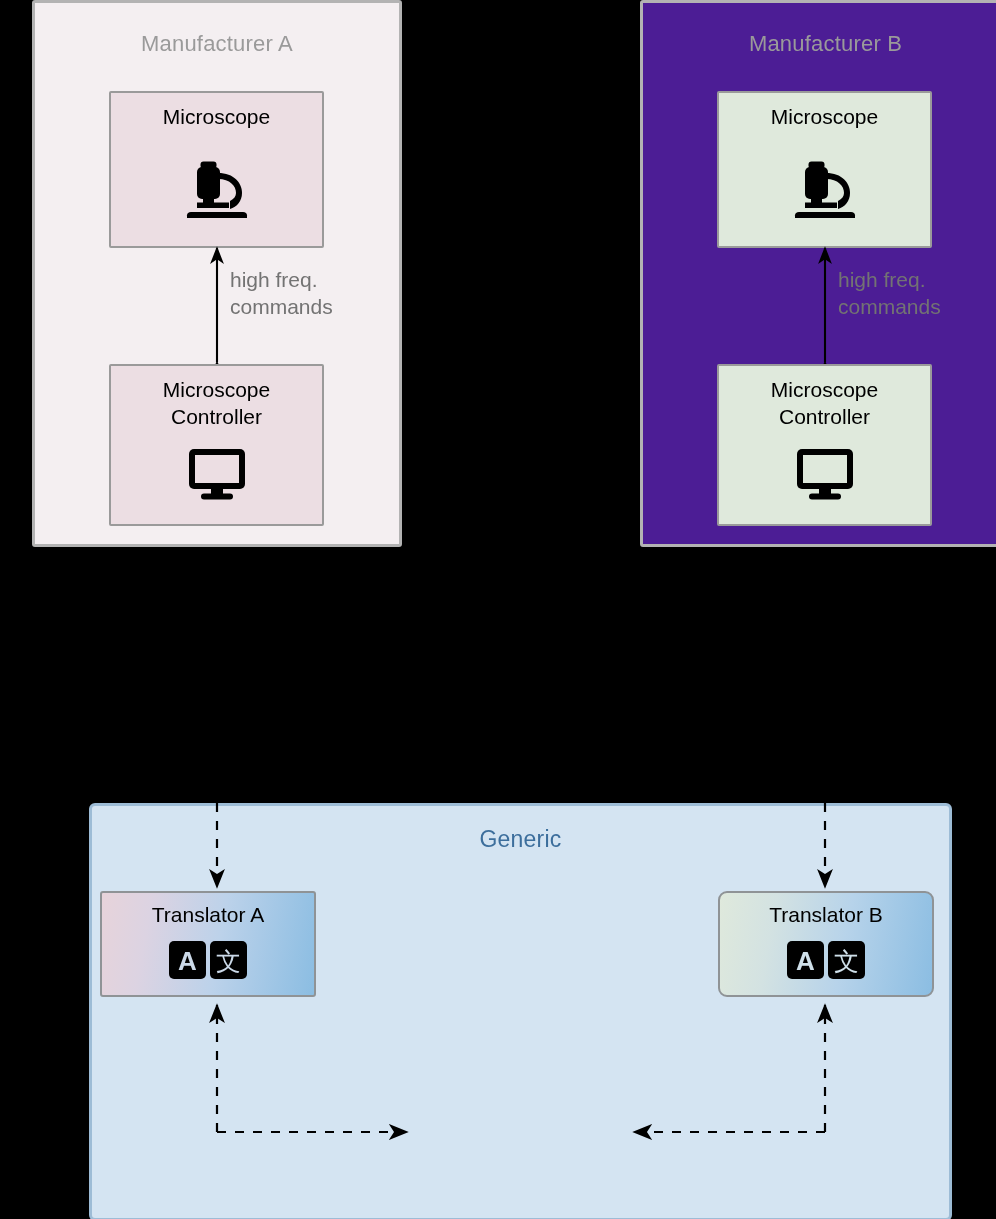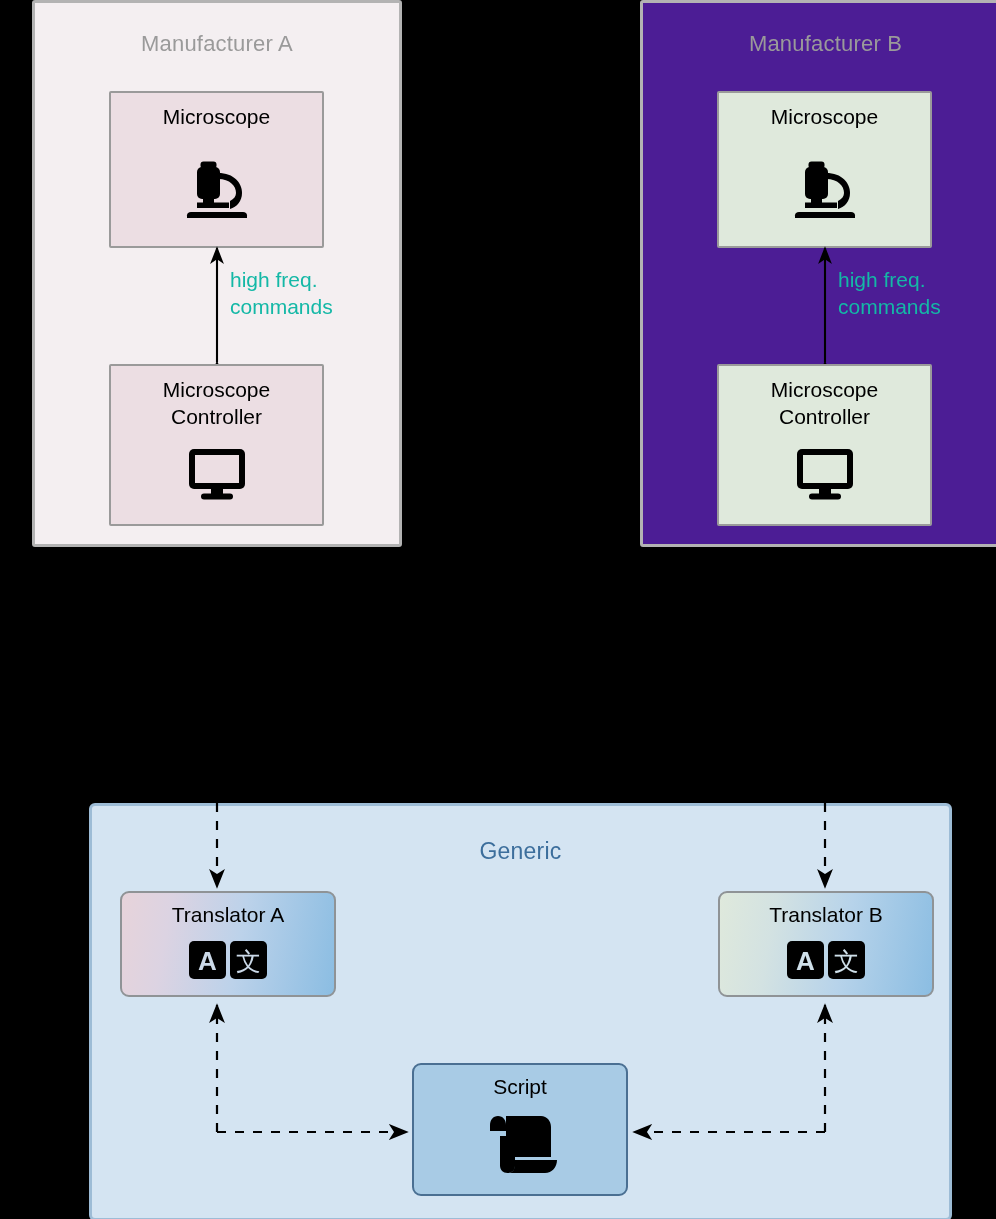--- a/index.html
+++ b/index.html
@@ -92,22 +92,22 @@
   .scope-box   { background: #ecdee3; }
   .scope-box-b { background: #dfe9dc; }
 
   #scope-a      { left: 77px;  top: 91px;  width: 215px; height: 157px; }
   #ctrl-a       { left: 77px;  top: 364px; width: 215px; height: 162px; }
   #scope-b      { left: 685px; top: 91px;  width: 215px; height: 157px; }
   #ctrl-b       { left: 685px; top: 364px; width: 215px; height: 162px; }
 
   
   #translator-a {
-    left: 88px; top: 891px; width: 216px; height: 106px;
-    border-radius: 9px;
+    left: 68px; top: 891px; width: 216px; height: 106px;
+    border-radius: 3px;
     border: 2px solid #8f9396;
     background: linear-gradient(100deg, #e7d3da 0%, #dcd3e2 22%, #bcd2ea 55%, #8bbde2 100%);
   }
   #translator-b {
     left: 686px; top: 891px; width: 216px; height: 106px;
     border-radius: 9px;
     border: 2px solid #8f9396;
     background: linear-gradient(100deg, #dfe9dc 0%, #d3e2e2 25%, #b7d3ea 58%, #8bbde2 100%);
   }
   #script-node {
@@ -116,21 +116,21 @@
     border: 2px solid #4a6f92;
     background: #a8cbe5;
   }
 
   
   .conn { position: absolute; overflow: visible; }
 
   .arrow-label {
     position: absolute;
     font-size: 21px;
-    color: #14b8a6;
+    color: #737373;
     line-height: 27px;
     text-align: left;
     white-space: pre-line;
   }
 
   svg line, svg path, svg polyline { shape-rendering: geometricPrecision; }
 </style>
 </head>
 <body>
 
@@ -223,21 +223,21 @@
       <svg width="60" height="54" viewBox="0 0 60 54" aria-hidden="true">
         <rect x="2" y="2" width="56" height="40" rx="5" fill="#000"></rect>
         <rect x="8" y="8" width="44" height="28" fill="#dfe9dc"></rect>
         <rect x="24" y="42" width="12" height="6" fill="#000"></rect>
         <rect x="14" y="46.5" width="32" height="6" rx="3" fill="#000"></rect>
       </svg>
     </div>
   </div>
 
   <div class="group-panel" id="panel-generic">
-    <div class="group-title" style="top:32px;">Generic</div>
+    <div class="group-title" style="top:20px;">Generic</div>
   </div>
 
   <svg class="conn" style="left:57px;top:803px;width:863px;height:418px;" width="863" height="418">
 
     <path d="M128,0 L128,84" stroke="#000" stroke-width="2.2" fill="none" stroke-dasharray="9,9" marker-end="url(#ah)"></path>
 
     <path d="M736,0 L736,84" stroke="#000" stroke-width="2.2" fill="none" stroke-dasharray="9,9" marker-end="url(#ah)"></path>
 
     <path d="M128,329 L128,202" stroke="#000" stroke-width="2.2" fill="none" stroke-dasharray="9,9" marker-end="url(#ah)"></path>
 
@@ -265,25 +265,14 @@
     <div class="node-icon" style="padding-bottom:4px;">
       <svg width="78" height="38" viewBox="0 0 78 38" aria-hidden="true">
         <rect x="0" y="0" width="37" height="38" rx="5" fill="#000"></rect>
         <text x="18.5" y="29" font-family="Liberation Sans, sans-serif" font-size="26" font-weight="bold" fill="#cfe0ea" text-anchor="middle">A</text>
         <rect x="41" y="0" width="37" height="38" rx="5" fill="#000"></rect>
         <text x="59.5" y="29" font-family="DejaVu Sans, sans-serif" font-size="25" fill="#cfe0ea" text-anchor="middle">文</text>
       </svg>
     </div>
   </div>
 
-  <div class="node" id="script-node">
-    <div class="node-label" style="margin-top:8px;">Script</div>
-    <div class="node-icon" style="padding-bottom:6px;">
-      <svg width="82" height="64" viewBox="0 0 82 64" aria-hidden="true">
-        <path d="M19,4 C24,4 27,8 27,13 L27,19 L11,19 L11,13 C11,8 14,4 19,4 Z" fill="#000"></path>
-        <path d="M27,4 L62,4 C68,4 72,9 72,15 L72,45 L36,45 L36,54 C36,58.5 32.5,61 28.5,61
-                 C24,61 21,58 21,53.5 L21,24 L27,24 Z" fill="#000"></path>
-        <path d="M36,48 L78,48 C78,55 73,61 66,61 L29,61 C34,61 36,56.5 36,52 Z" fill="#000"></path>
-      </svg>
-    </div>
-  </div>
 
 </div>
 
 </body></html>

